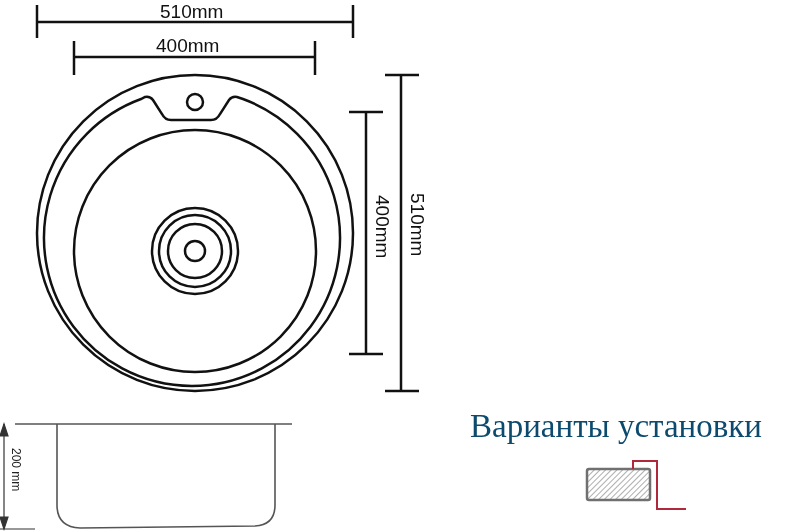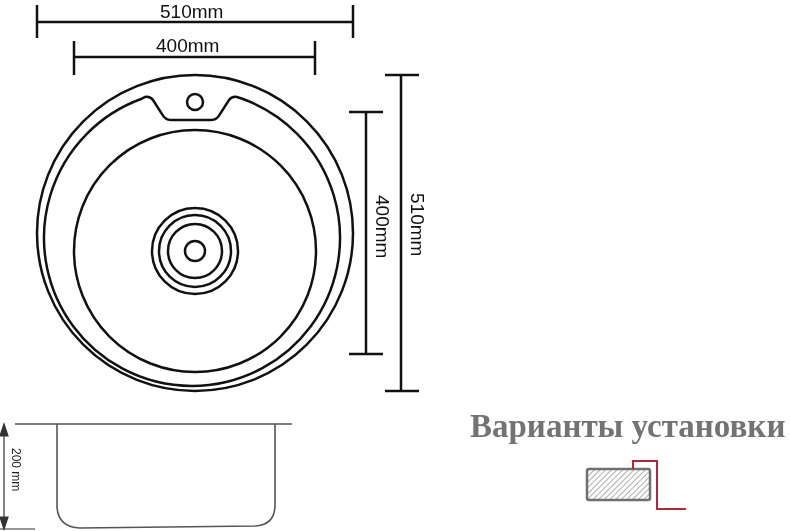--- a/index.html
+++ b/index.html
@@ -1,21 +1,21 @@
 <!DOCTYPE html>
 <html><head>
   <meta charset="utf-8">
   <style>
     html, body { margin: 0; padding: 0; background: #ffffff; }
     body { width: 790px; height: 531px; position: relative; overflow: hidden; font-family: "Liberation Sans", sans-serif; }
     svg { position: absolute; left: 0; top: 0; }
     .dim-label { position: absolute; font-family: "Liberation Sans", sans-serif; font-size: 19px; color: #111; white-space: nowrap; line-height: 1; }
     .vert { transform-origin: 0 0; transform: rotate(90deg); }
     .side-label { position: absolute; font-family: "Liberation Sans", sans-serif; font-size: 12px; color: #222; white-space: nowrap; transform-origin: 0 0; transform: rotate(90deg); line-height: 1; }
-    .install-title { position: absolute; left: 470px; top: 410px; font-family: "Liberation Serif", serif; font-size: 33px; color: #737373; white-space: nowrap; line-height: 1; font-weight: bold; }
+    .install-title { position: absolute; left: 470px; top: 410px; font-family: "Liberation Serif", serif; font-size: 33px; color: #0c4a6e; white-space: nowrap; line-height: 1; }
   </style>
 </head>
 <body>
 
 <svg width="790" height="531" viewBox="0 0 790 531" xmlns="http://www.w3.org/2000/svg">
   <defs>
     <pattern id="hatch" patternUnits="userSpaceOnUse" width="4" height="4" patternTransform="rotate(45)">
       <line x1="0" y1="0" x2="0" y2="4" stroke="#777" stroke-width="1.2"></line>
     </pattern>
   </defs>

